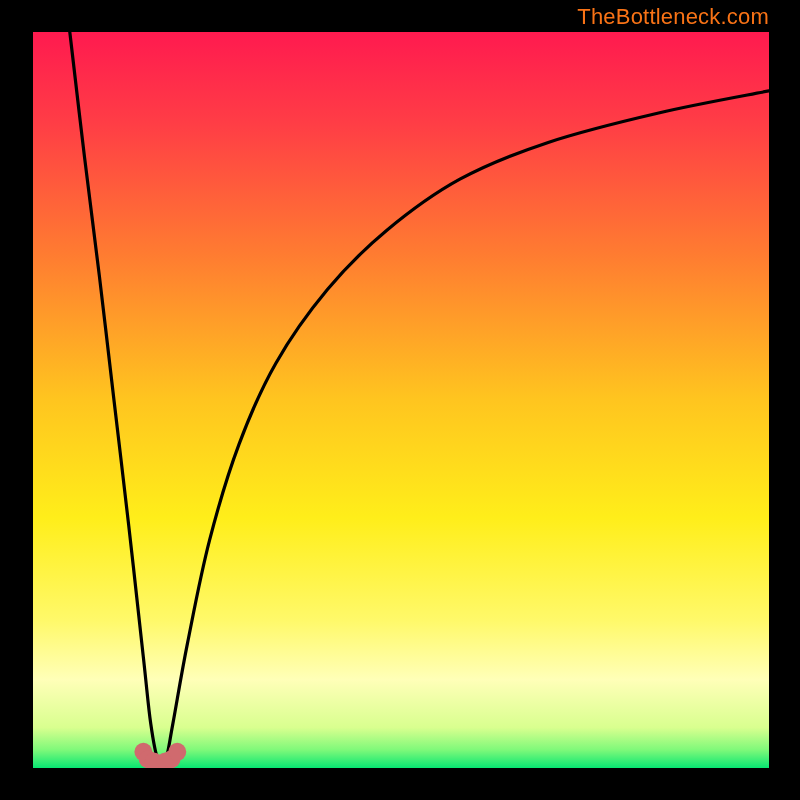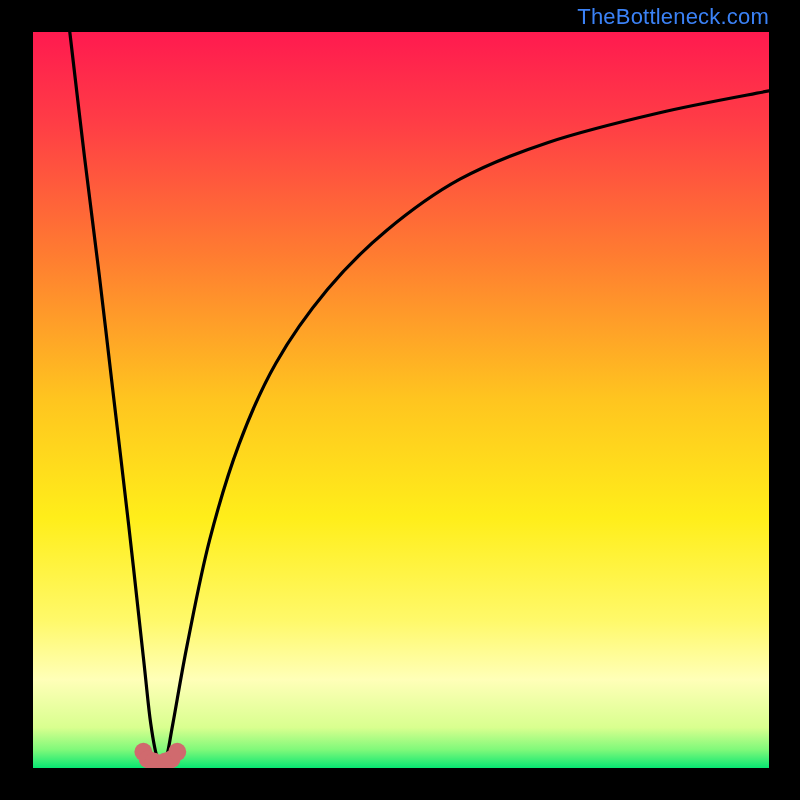--- a/index.html
+++ b/index.html
@@ -19,21 +19,21 @@
   }
   .plot-area {
     position: absolute;
     box-sizing: border-box;
   }
   .watermark {
     position: absolute;
     top: 4px;
     font-size: 22px;
     font-weight: 500;
-    color: #3b82f6;
+    color: #f97316;
     letter-spacing: 0.2px;
     white-space: nowrap;
   }
   svg {
     display: block;
   }
 </style>
 </head>
 <body>
 

